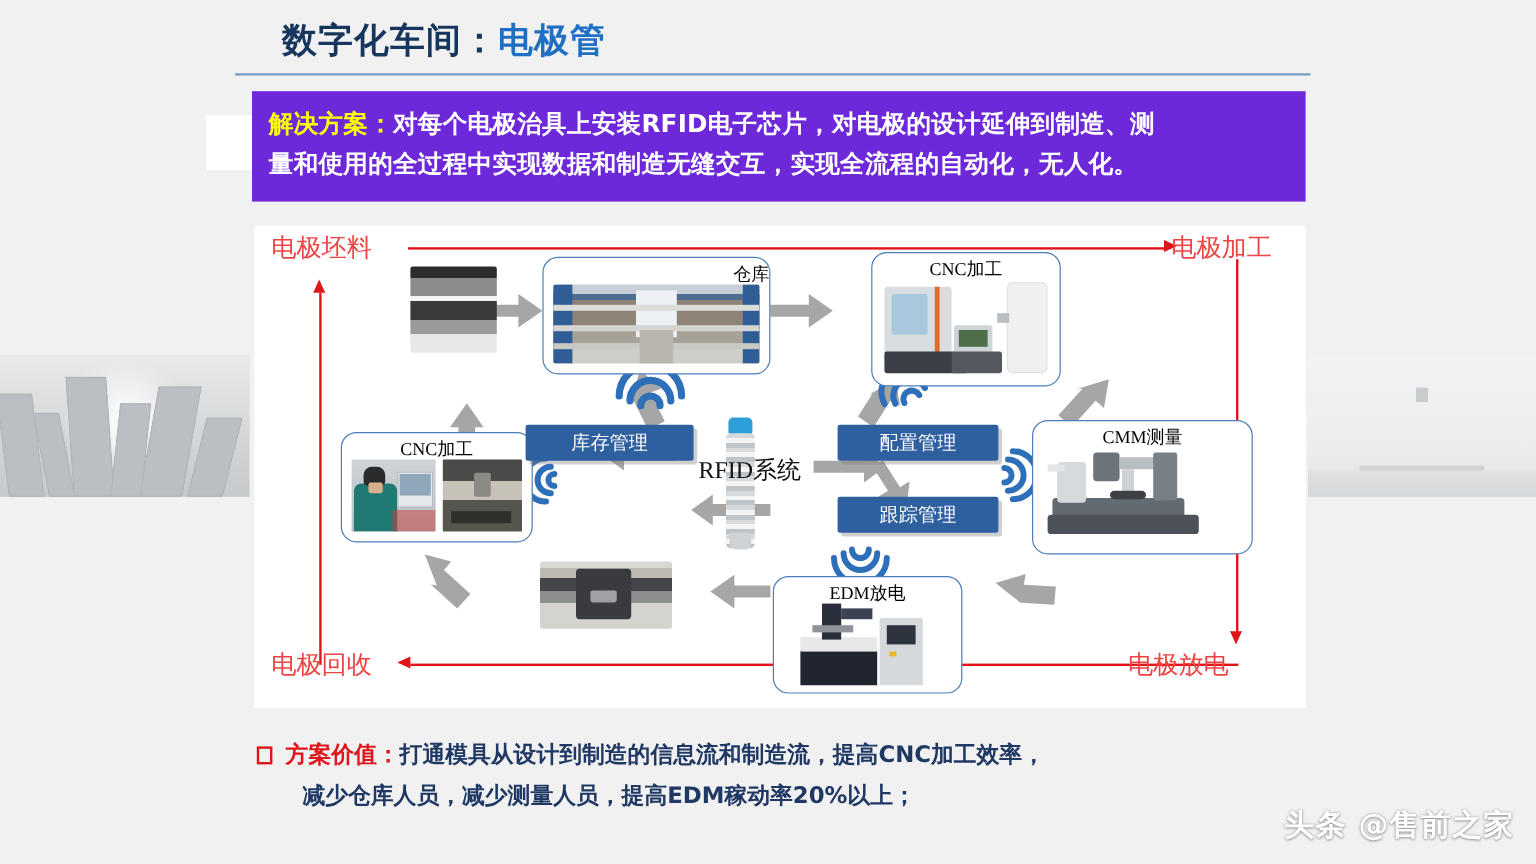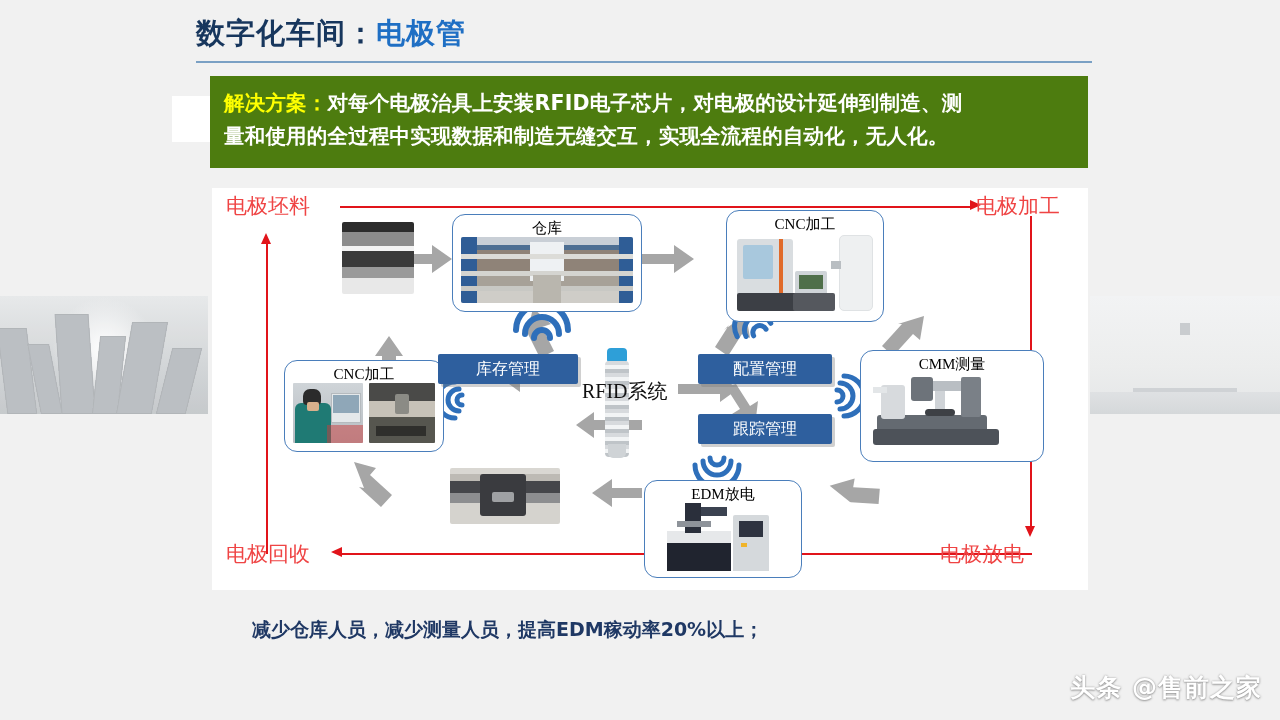--- a/index.html
+++ b/index.html
@@ -43,36 +43,36 @@
     background: linear-gradient(180deg,#dfe1e3,#d5d8da);
   }
 
   
   #title-wrap {
     position: absolute; left: 196px; top: 14px; width: 900px;
   }
   #title {
     font-family: "DejaVu Sans", "Liberation Sans", sans-serif;
     font-size: 29px; font-weight: bold; color: #17365d;
-    letter-spacing: 1px; white-space: nowrap;
+    letter-spacing: 1px; white-space: nowrap; margin-left: 39px;
   }
   #title .accent { color: #1f6fc4; }
   #title-rule {
     margin-top: 7px; height: 2px; width: 896px;
     background: #7aa0c4;
   }
 
   
   #banner-ghost {
     position: absolute; left: 172px; top: 96px; width: 44px; height: 46px;
     background: #ffffff;
   }
   #banner {
     position: absolute; left: 210px; top: 76px; width: 878px; height: 92px;
-    background: #4d7c0f;
+    background: #6d28d9;
     padding: 11px 14px 0 14px;
   }
   #banner-text {
     font-family: "DejaVu Sans", "Liberation Sans", sans-serif;
     font-size: 20.5px; font-weight: bold; color: #ffffff;
     line-height: 33px; letter-spacing: .2px;
   }
   #banner-text .lead { color: #ffff00; }
 
   
@@ -98,21 +98,21 @@
     border: 1.6px solid #4a7ebb;
     border-radius: 13px;
     background: #ffffff;
   }
   .card .cap {
     position: absolute; left: 0; right: 0; top: 4px; text-align: center;
     font-family: "Liberation Serif", "DejaVu Serif", serif;
     font-size: 15px; color: #000; z-index: 4; text-shadow: 0 0 3px #fff, 0 0 3px #fff;
     white-space: nowrap;
   }
-  .card .cap.cn { font-family: Liberation Serif, serif; }
+  .card .cap.cn { font-family: Liberation Serif, serif; text-align: right; }
   .photo { position: absolute; overflow: hidden; }
 
   
   .pill {
     position: absolute; background: #2e5f9e;
     color: #ffffff; font-family: "DejaVu Sans", "Liberation Sans", sans-serif;
     font-size: 16px; display: flex; align-items: center; justify-content: center;
     border-radius: 2px;
     box-shadow: 3px 3px 0 rgba(120,120,120,.35);
   }
@@ -368,16 +368,17 @@
     <div style="position:absolute;left:7px;top:0;width:20px;height:14px;background:#2e9fd8;border-radius:4px 4px 2px 2px;"></div>
     <div style="position:absolute;left:5px;top:13px;width:24px;height:96px;border-radius:4px;
          background:repeating-linear-gradient(180deg,#d7dadd 0 4px,#f2f4f5 4px 8px,#bfc4c8 8px 12px);"></div>
     <div style="position:absolute;left:8px;top:96px;width:18px;height:14px;background:#cfd3d6;border-radius:0 0 5px 5px;"></div>
   </div>
 
   <div id="rfid-label" style="left:370px; top:190px;">RFID系统</div>
 </div>
 
 <div id="value-block">
+  <div id="value-line1"><span id="bullet"></span><span id="value-head">方案价值：</span><span>打通模具从设计到制造的信息流和制造流，提高CNC加工效率，</span></div>
   <div id="value-line2">减少仓库人员，减少测量人员，提高EDM稼动率20%以上；</div>
 </div>
 
 <div id="watermark">头条 @售前之家</div>
 
 </body></html>

